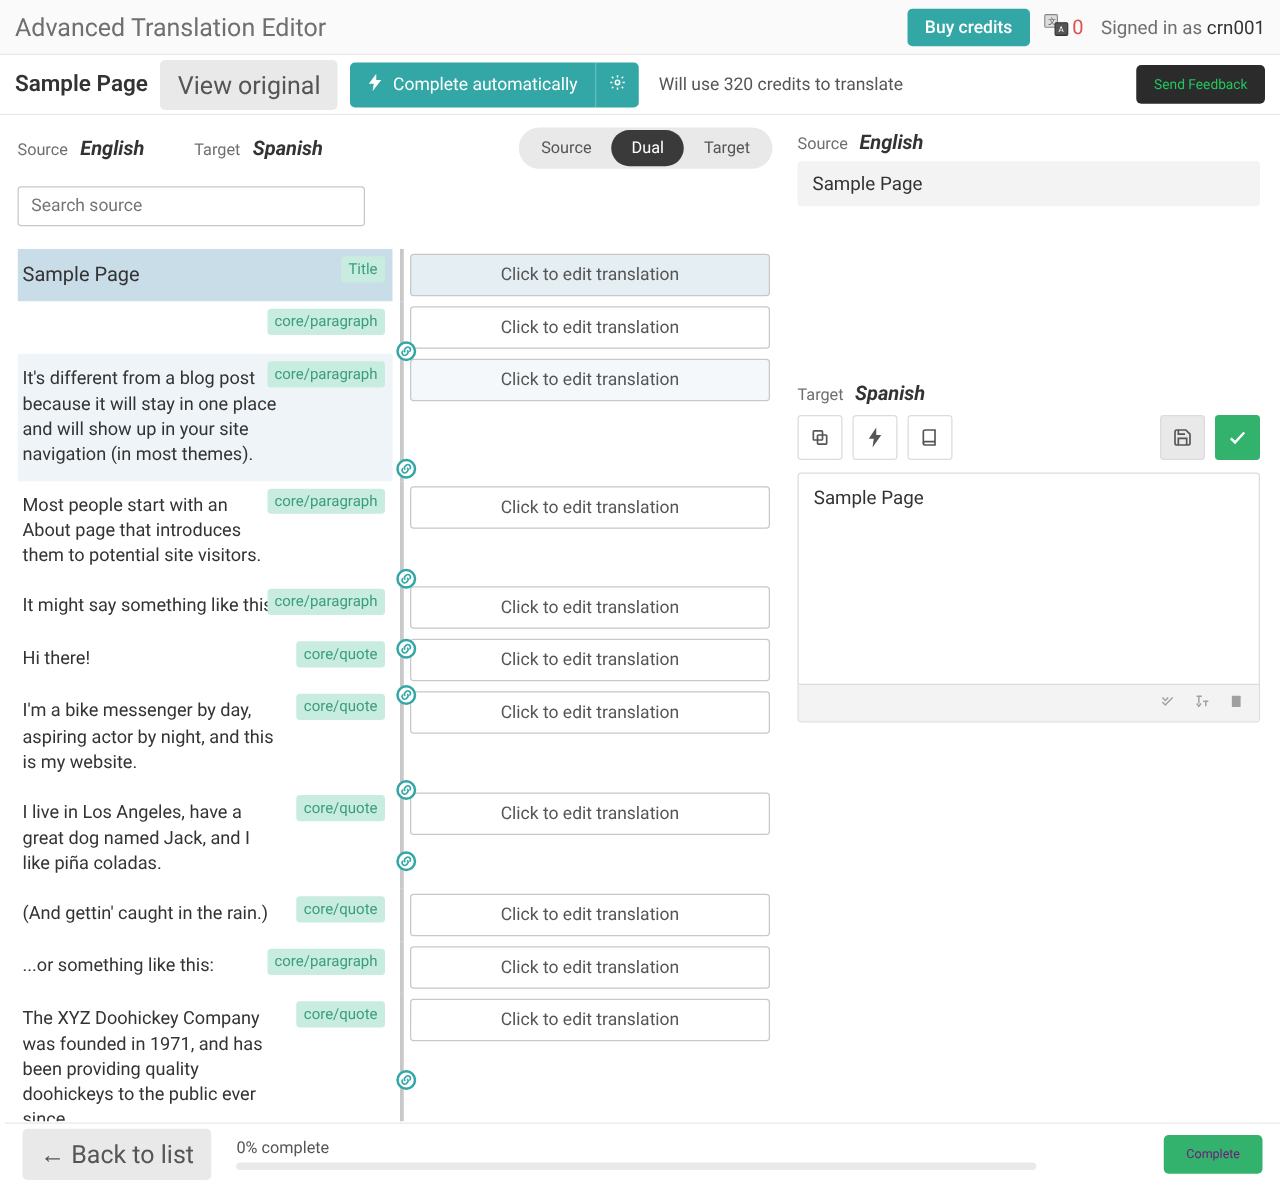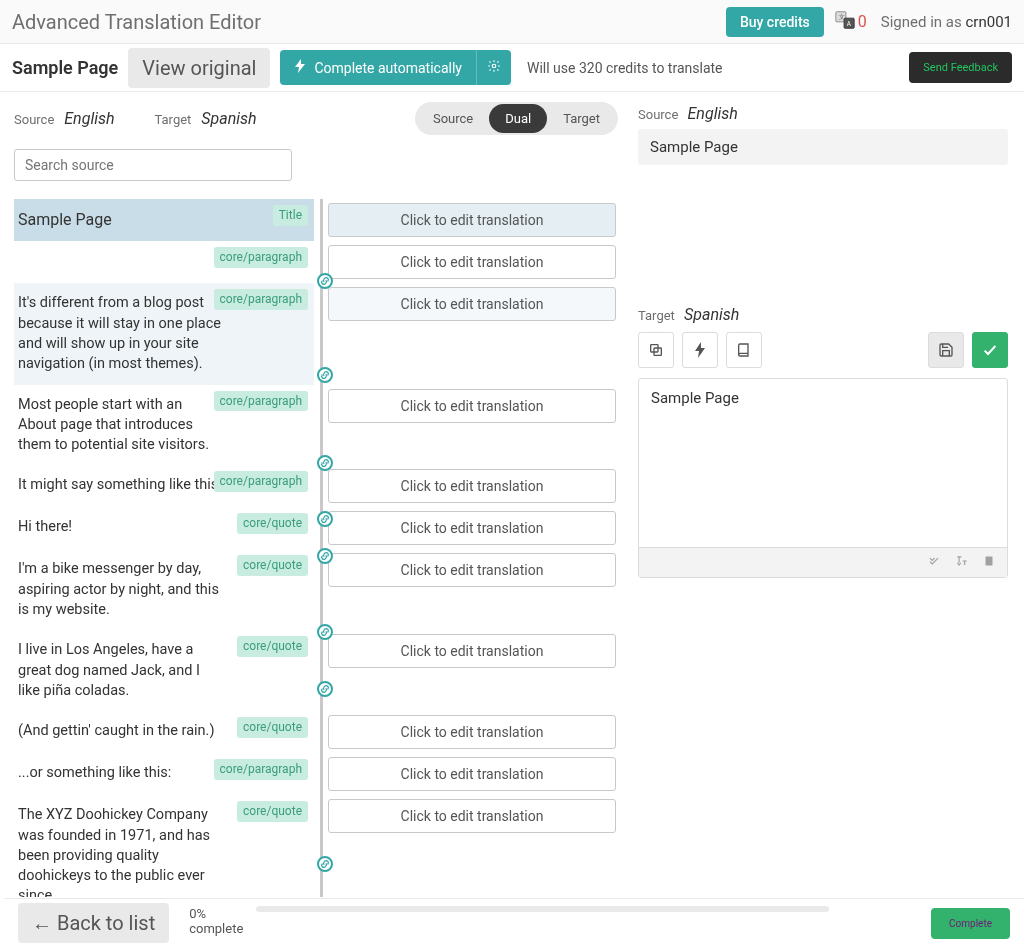--- a/index.html
+++ b/index.html
@@ -46,21 +46,21 @@
   .btn-dark{background:#2b2b2b;color:#22c55e;border:none;border-radius:4px;padding:9px 14px;font-size:11px;cursor:pointer;}
 
   
   .workspace{display:flex;position:absolute;top:92px;bottom:50px;left:0;right:0;}
   .left{flex:0 0 620px;display:flex;flex-direction:column;padding:10px 2px 0 14px;overflow:hidden;}
   .right{flex:1;display:flex;flex-direction:column;padding:12px 16px 0 18px;overflow:hidden;}
 
   
   .lang-row{display:flex;align-items:center;gap:40px;margin-bottom:8px;}
   .lang-lbl{font-size:13px;color:var(--gray-600);font-weight:400;margin-right:6px;}
-  .lang-val{font-size:16px;font-style:italic;color:var(--gray-800);}
+  .lang-val{font-size:16px;font-style:italic;color:var(--gray-800);font-weight:bold;}
   .view-toggle{display:flex;background:var(--gray-200);border-radius:20px;padding:2px;margin-left:auto;}
   .view-toggle button{border:none;background:transparent;padding:7px 16px;border-radius:18px;font-size:13px;color:var(--gray-700);cursor:pointer;}
   .view-toggle button.active{background:#3a3a3a;color:#fff;}
 
   .search-src{margin-top:6px;}
   .search-src input{width:278px;padding:7px 10px;border:1px solid var(--gray-400);border-radius:3px;font-size:14px;background:#fff;}
 
   .segments{flex:1;margin-top:18px;position:relative;overflow:hidden;}
   .row{display:flex;align-items:stretch;position:relative;}
   .src-cell{flex:0 0 300px;padding:10px 12px 10px 4px;font-size:14.5px;color:var(--gray-800);line-height:1.4;position:relative;}
@@ -87,21 +87,21 @@
   .toolstrip{display:flex;gap:8px;margin-top:8px;}
   .icon-btn{width:36px;height:36px;border:1px solid var(--gray-300);background:#fff;border-radius:3px;display:flex;align-items:center;justify-content:center;cursor:pointer;color:var(--gray-700);}
   .icon-btn.gray{background:var(--gray-200);}
   .icon-btn.green{background:var(--green);border-color:var(--green);color:#fff;}
   .tgt-editor{margin-top:10px;border:1px solid var(--gray-300);border-radius:3px;display:flex;flex-direction:column;height:200px;}
   .tgt-editor .editable{flex:1;padding:10px 12px;font-size:15px;color:var(--gray-800);outline:none;}
   .tgt-editor .footer{height:30px;background:var(--gray-100);border-top:1px solid var(--gray-300);display:flex;align-items:center;justify-content:flex-end;gap:14px;padding:0 12px;color:var(--gray-500);}
 
   
   .bottombar{position:absolute;bottom:0;left:4px;right:0;height:49px;border-top:1px solid var(--gray-200);display:flex;align-items:center;padding:0 14px;background:#fff;}
-  .progress-wrap{flex:1;display:flex;align-items:flex-start;margin:0 20px;max-width:640px;}
+  .progress-wrap{flex:1;display:flex;flex-direction:column;align-items:flex-start;margin:0 20px;max-width:640px;}
   .progress-label{font-size:13px;color:var(--gray-700);margin-bottom:4px;}
   .progress-track{width:100%;height:6px;border-radius:3px;background:var(--gray-200);}
   .btn-complete{background:var(--green);color:#701a75;border:none;border-radius:4px;padding:10px 18px;font-size:10px;cursor:pointer;margin-left:auto;}
 </style>
 </head>
 <body>
 
 <div class="topbar">
   <div class="app-title">Advanced Translation Editor</div>
   <div class="spacer"></div>

